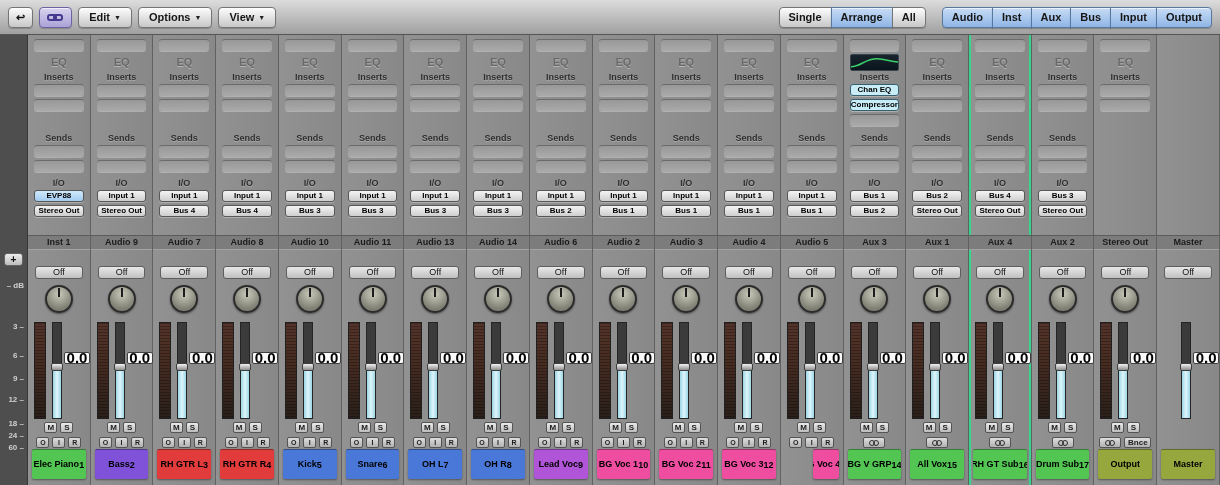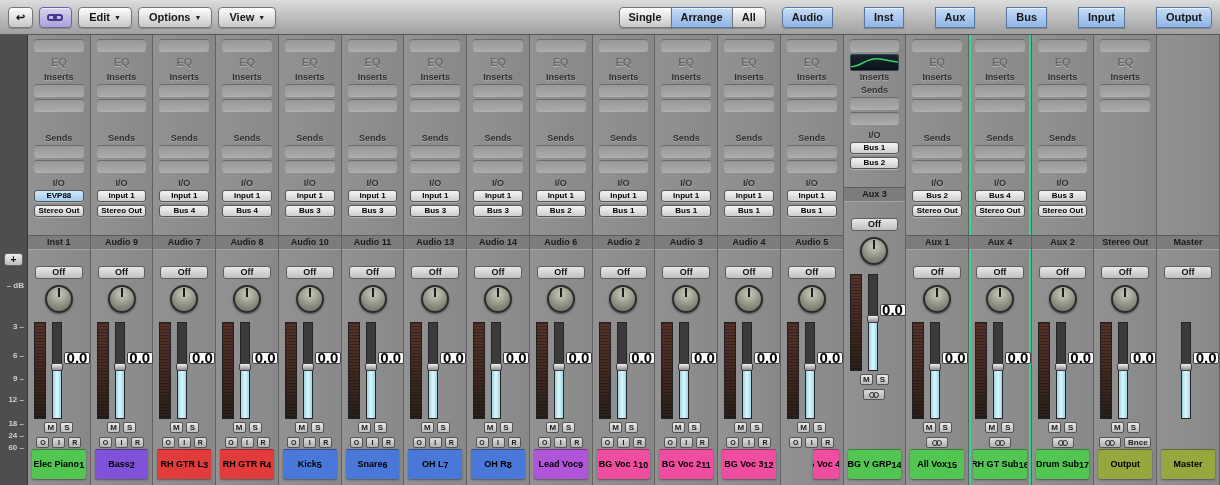--- a/index.html
+++ b/index.html
@@ -57,21 +57,21 @@
     line-height:10px; text-align:center; color:#000; white-space:nowrap; }
   .slot.io-slot { background:linear-gradient(#f4f4f4,#cecece); border:1px solid #575757;
     font-size:8px; font-weight:bold; line-height:10px; text-align:center; color:#000; white-space:nowrap; }
   .slot.io-slot.hl { background:linear-gradient(#cfe9fb,#a2ccf0); }
   .z-name { height:15px; background:#7c7c7c; border-top:1px solid #5c5c5c; border-bottom:1px solid #a3a3a3;
     font-size:9px; font-weight:bold; line-height:13px; color:#1b1b1b; text-align:center;
     overflow:hidden; white-space:nowrap; }
   .z-gap { height:16px; }
   .z-off { height:16px; }
   .off-btn { height:13px; margin:0 7px; border-radius:3px; background:linear-gradient(#e8e8e8,#c0c0c0);
-    border:1px solid #5e5e5e; font-size:9px; font-weight:bold; line-height:11px; text-align:center; color:#111; }
+    border:1px solid #5e5e5e; font-size:9px; font-weight:normal; line-height:11px; text-align:center; color:#111; }
   .z-knob { height:36px; display:flex; justify-content:center; }
   .knob { width:28px; height:28px; margin-top:3px; border-radius:50%;
     background:radial-gradient(circle at 50% 30%, #c9c9bb, #7e7e72 72%);
     border:2px solid #2b2b2b; position:relative; box-shadow:0 1px 2px rgba(0,0,0,.45); }
   .ptr { position:absolute; left:50%; top:1px; width:2px; height:9px; margin-left:-1px; background:#1c1c1c; }
   .z-fader { height:104px; position:relative; }
   .meter { position:absolute; left:6px; top:4px; width:12px; height:97px; border:1px solid #1f1f1f;
     background:
       repeating-linear-gradient(rgba(0,0,0,.28) 0 1px, transparent 1px 3px),
       linear-gradient(#54342a 0%, #452b21 45%, #2b201a 100%); }
@@ -127,21 +127,21 @@
     <button class="tb-btn menu">
       <span>View</span>
       <span class="caret">▼</span>
     </button>
     <div class="spacer"></div>
     <div class="btn-group" id="view-group">
         <button class="tb-btn">Single</button>
         <button class="tb-btn active">Arrange</button>
         <button class="tb-btn">All</button>
       </div>
-    <div class="btn-group" id="filter-group" style="margin-left: 10px; gap: 32px;">
+    <div class="btn-group" id="filter-group" style="margin-left: 10px;">
         <button class="tb-btn active">Audio</button>
         <button class="tb-btn active">Inst</button>
         <button class="tb-btn active">Aux</button>
         <button class="tb-btn active">Bus</button>
         <button class="tb-btn active">Input</button>
         <button class="tb-btn active">Output</button>
       </div>
   </div>
 
   <div class="mixer">
@@ -864,20 +864,25 @@
             <div class="slot"></div>
           </div>
           <div class="zone z-eq">
             <div class="eq-thumb">
               <svg viewBox="0 0 48 14" preserveAspectRatio="none">
                 <path d="M0,11 C10,11 14,3.5 26,3.5 C35,3.5 40,6.5 48,6.5" fill="none" stroke="#3bd06a" stroke-width="1.4"></path>
               </svg>
             </div>
           </div>
           <div class="sec-label">Inserts</div>
+          <div class="zone z-inserts">
+            <div class="slot filled">Chan EQ</div>
+            <div class="slot filled">Compressor</div>
+            <div class="slot"></div>
+          </div>
           <div class="sec-label">Sends</div>
           <div class="zone z-sends">
             <div class="slot"></div>
             <div class="slot"></div>
           </div>
           <div class="sec-label">I/O</div>
           <div class="zone z-io">
             <div class="slot io-slot">Bus 1</div>
             <div class="slot io-slot">Bus 2</div>
           </div>

